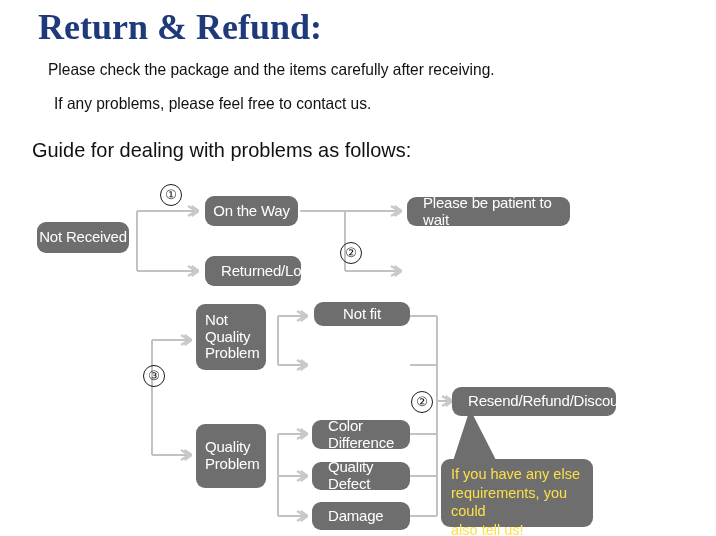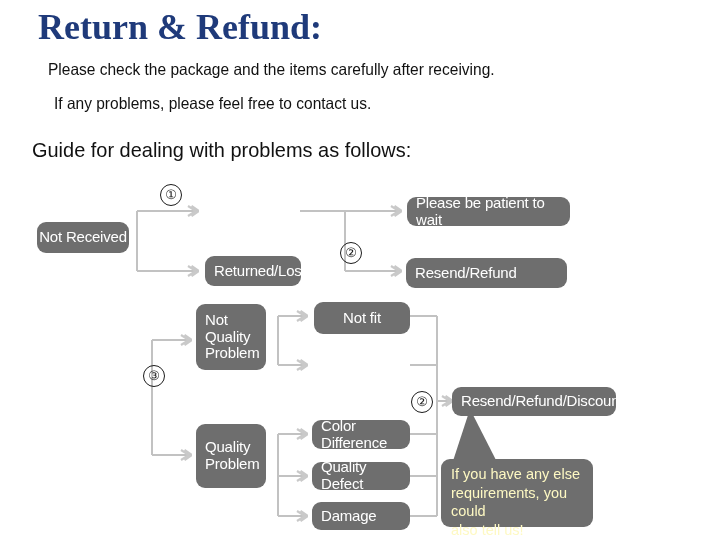--- a/index.html
+++ b/index.html
@@ -49,40 +49,40 @@
     border-radius:9px;
     display:flex;
     align-items:center;
     box-sizing:border-box;
     font-size:15px;
     line-height:1.12;
     white-space:pre-line;
     letter-spacing:-0.2px;
   }
   .node.center{justify-content:center;text-align:center;}
-  .node.left{justify-content:flex-start;text-align:left;padding-left:9px;}
+  .node.left{justify-content:flex-start;text-align:left;padding-left:16px;}
   .node.multiline{align-items:center;padding-left:9px;}
 
   .circ{
     position:absolute;
     width:22px;height:22px;
     border:1.6px solid #1c1c1c;
     border-radius:50%;
     color:#1c1c1c;
     font-size:13px;
     font-family:"Liberation Serif", serif;
     display:flex;align-items:center;justify-content:center;
     background:transparent;
     box-sizing:border-box;
   }
 
   .callout{
     position:absolute;
     background:#6e6e6e;
-    color:#fef9c3;
+    color:#fde047;
     border-radius:9px;
     font-size:14.5px;
     line-height:1.28;
     padding:6px 9px 6px 10px;
     box-sizing:border-box;
     white-space:pre-line;
   }
 </style>
 </head>
 <body>
@@ -130,36 +130,36 @@
         <path d="M410,434 L437,434"></path>
         <path d="M410,476 L437,476"></path>
         <path d="M410,516 L437,516"></path>
         <path d="M437,316 L437,516"></path>
         <path d="M437,401 L451,401" marker-end="url(#ar)"></path>
       </g>
     </svg>
 
     <div class="node center" style="left:37px;top:222px;width:92px;height:31px;">Not Received</div>
 
+    <div class="node center" style="left:205px;top:196px;width:93px;height:30px;">On the Way</div>
 
     <div class="node left" style="left:205px;top:256px;width:96px;height:30px;">Returned/Lost</div>
 
     <div class="node left" style="left:407px;top:197px;width:163px;height:29px;">Please be patient to wait</div>
 
-    <div class="node left" style="left:406px;top:258px;width:161px;height:30px;">Resend/Refund</div>
 
 
     <div class="node multiline" style="left:196px;top:304px;width:70px;height:66px;">Not
 Quality
 Problem</div>
 
     <div class="node multiline" style="left:196px;top:424px;width:70px;height:64px;">Quality
 Problem</div>
 
-    <div class="node center" style="left:314px;top:302px;width:96px;height:32px;">Not fit</div>
+    <div class="node center" style="left:314px;top:302px;width:96px;height:24px;">Not fit</div>
 
 
     <div class="node left" style="left:312px;top:420px;width:98px;height:29px;">Color Difference</div>
 
     <div class="node left" style="left:312px;top:502px;width:98px;height:28px;">Damage</div>
 
     <div class="node left" style="left:312px;top:462px;width:98px;height:28px;">Quality Defect</div>
 
     <div class="node left" style="left:452px;top:387px;width:164px;height:29px;">Resend/Refund/Discount</div>
 

